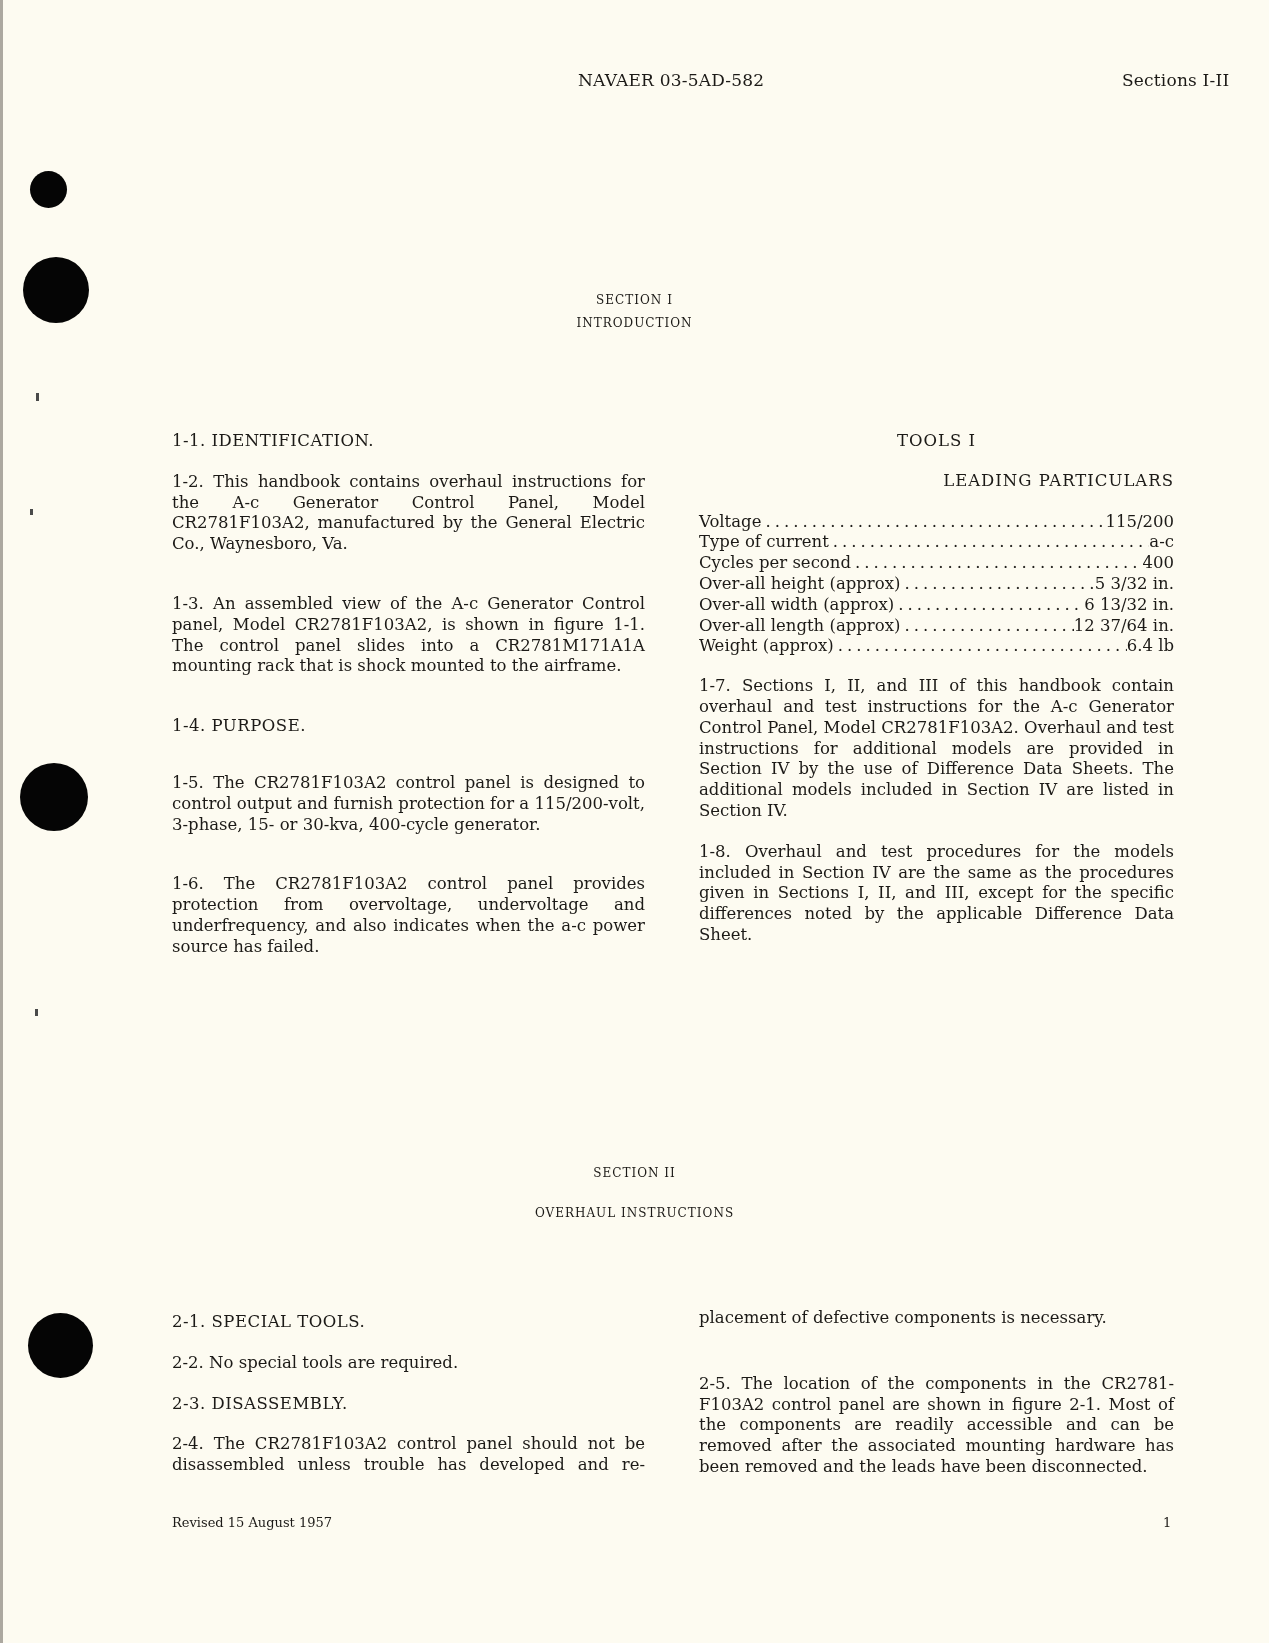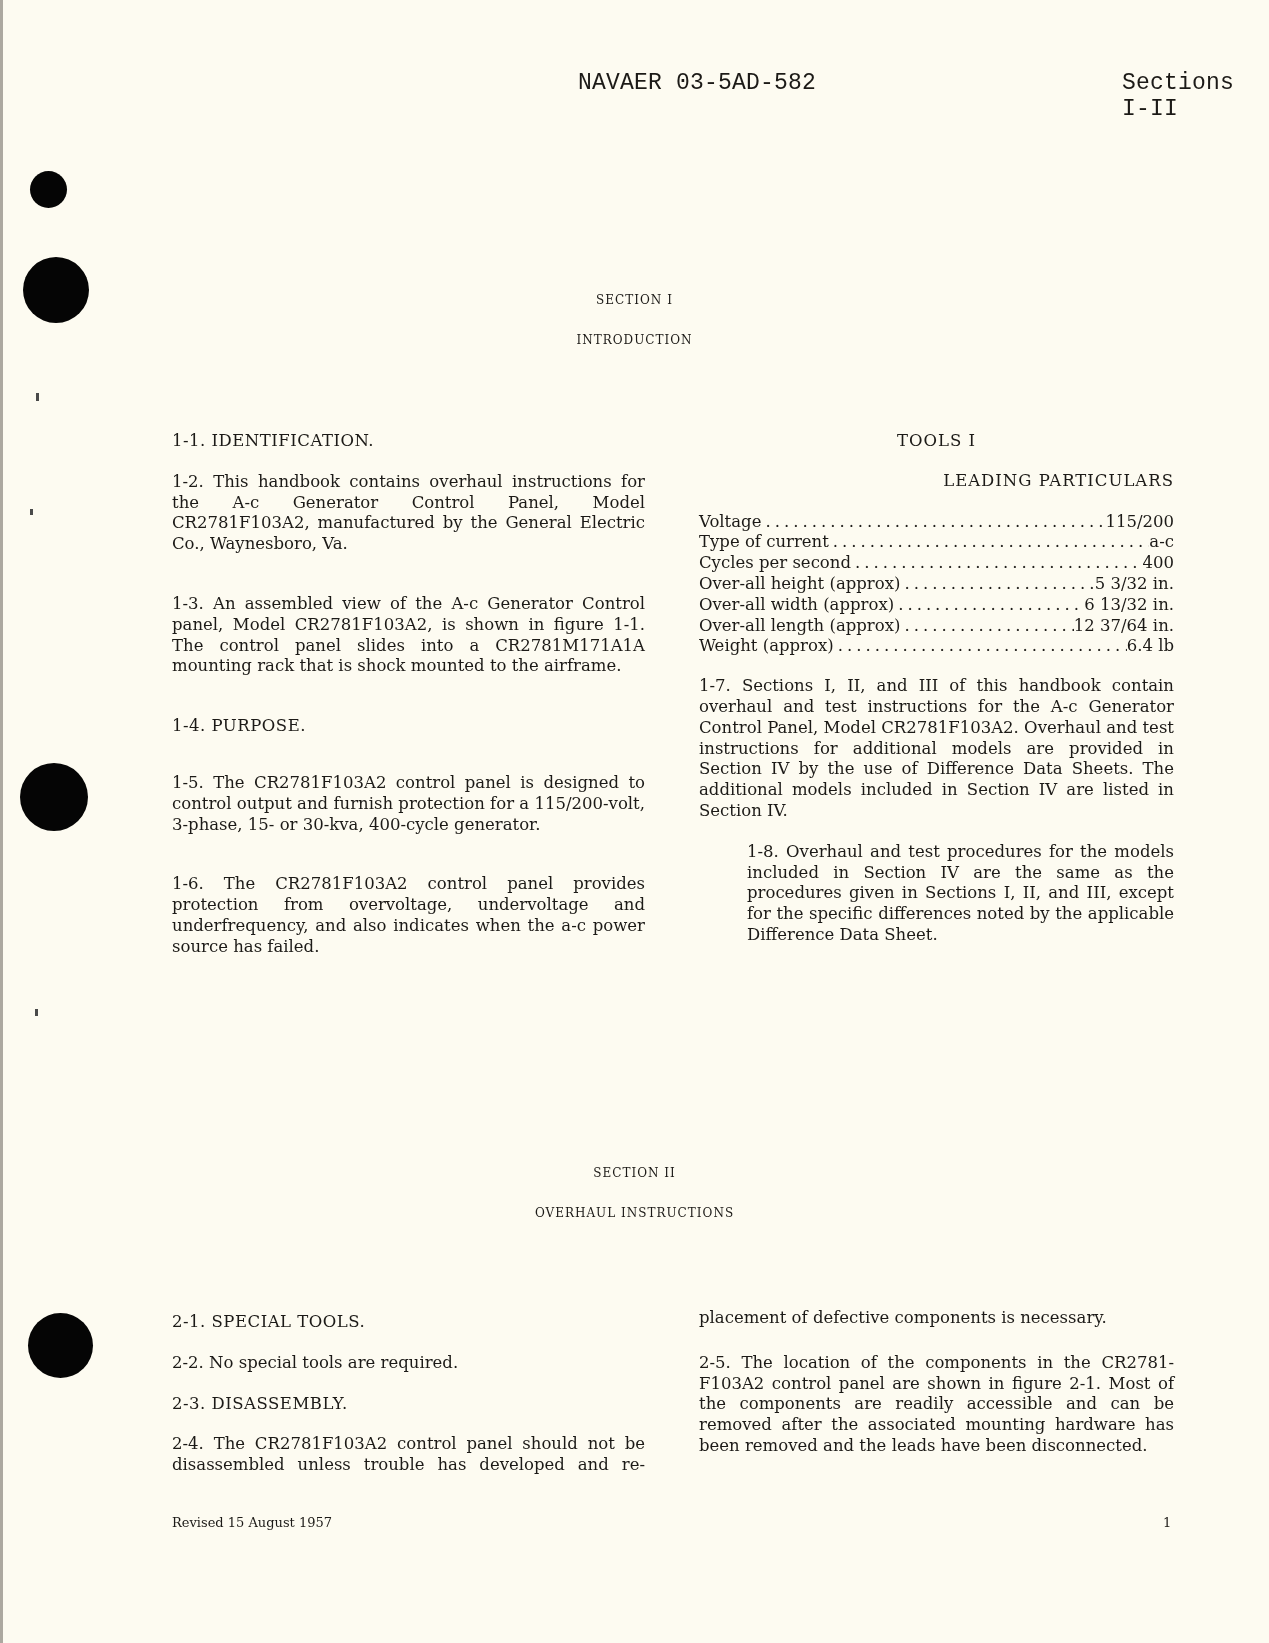--- a/index.html
+++ b/index.html
@@ -4,21 +4,21 @@
   <style>
     html, body { margin: 0; padding: 0; }
     body {
       width: 1269px; height: 1643px; position: relative; overflow: hidden;
       background: #fdfbf1;
       font-family: "DejaVu Serif", "Liberation Serif", serif;
       color: #1c1a17;
     }
     .page-edge { position: absolute; left: 0; top: 0; width: 3px; height: 1643px; background: #6a655c; opacity: .55; }
     .hole { position: absolute; border-radius: 50%; background: #050505; }
-    .hdr { position: absolute; top: 70px; font-size: 23px; letter-spacing: .2px; font-family: Liberation Mono, monospace; }
+    .hdr { position: absolute; top: 70px; font-size: 17px; letter-spacing: .2px; }
     .center { position: absolute; left: 0; width: 1269px; text-align: center; font-size: 12px; letter-spacing: 1px; }
     .col { position: absolute; font-size: 16.5px; line-height: 20.8px; }
     .col p { margin: 0; text-align: justify; text-align-last: left; }
     .heading { letter-spacing: .5px; }
     .tbl-title { text-align: center; font-size: 16.5px; letter-spacing: 1px; }
     .tbl-row { display: flex; align-items: baseline; white-space: nowrap; }
     .tbl-row .lbl { flex: 0 0 auto; }
     .tbl-row .dots { flex: 1 1 auto; overflow: hidden; letter-spacing: 4px; padding: 0 4px; }
     .tbl-row .val { flex: 0 0 auto; }
     .footer { position: absolute; top: 1515px; font-size: 13px; }
@@ -34,21 +34,21 @@
 <div class="hole" style="left:20px;top:763px;width:68px;height:68px;"></div>
 <div class="hole" style="left:28px;top:1313px;width:65px;height:65px;"></div>
 <div class="speck" style="left:36px;top:393px;width:3px;height:8px;"></div>
 <div class="speck" style="left:30px;top:509px;width:3px;height:6px;"></div>
 <div class="speck" style="left:35px;top:1009px;width:3px;height:7px;"></div>
 
 <div class="hdr" style="left:578px;">NAVAER 03-5AD-582</div>
 <div class="hdr" style="left:1122px;">Sections I-II</div>
 
 <div class="center" style="top:293px;">SECTION I</div>
-<div class="center" style="top:333px;">INTRODUCTION</div>
+<div class="center" style="top:316px;">INTRODUCTION</div>
 
 <div class="col" style="left:172px;top:431px;width:473px;">
   <p class="heading">1-1. IDENTIFICATION.</p>
   <p style="margin-top:20px;">1-2. This handbook contains overhaul instructions for the A-c Generator Control Panel, Model CR2781F103A2, manufactured by the General Electric Co., Waynesboro, Va.</p>
   <p style="margin-top:39px;">1-3. An assembled view of the A-c Generator Control panel, Model CR2781F103A2, is shown in figure 1-1. The control panel slides into a CR2781M171A1A mounting rack that is shock mounted to the airframe.</p>
   <p class="heading" style="margin-top:39px;">1-4. PURPOSE.</p>
   <p style="margin-top:36px;">1-5. The CR2781F103A2 control panel is designed to control output and furnish protection for a 115/200-volt, 3-phase, 15- or 30-kva, 400-cycle generator.</p>
   <p style="margin-top:39px;">1-6. The CR2781F103A2 control panel provides protection from overvoltage, undervoltage and underfrequency, and also indicates when the a-c power source has failed.</p>
 </div>
 
@@ -86,32 +86,32 @@
       <span class="dots">..............................................................</span>
       <span class="val">12 37/64 in.</span>
     </div>
     <div class="tbl-row">
       <span class="lbl">Weight (approx)</span>
       <span class="dots">..............................................................</span>
       <span class="val">6.4 lb</span>
     </div>
   </div>
   <p style="margin-top:19px;">1-7. Sections I, II, and III of this handbook contain overhaul and test instructions for the A-c Generator Control Panel, Model CR2781F103A2. Overhaul and test instructions for additional models are provided in Section IV by the use of Difference Data Sheets. The additional models included in Section IV are listed in Section IV.</p>
-  <p style="margin-top:20px;margin-left:48px;">1-8. Overhaul and test procedures for the models included in Section IV are the same as the procedures given in Sections I, II, and III, except for the specific differences noted by the applicable Difference Data Sheet.</p>
+  <p style="margin-top:20px;">1-8. Overhaul and test procedures for the models included in Section IV are the same as the procedures given in Sections I, II, and III, except for the specific differences noted by the applicable Difference Data Sheet.</p>
 </div>
 
 <div class="center" style="top:1166px;">SECTION II</div>
 <div class="center" style="top:1206px;">OVERHAUL INSTRUCTIONS</div>
 
 <div class="col" style="left:172px;top:1312px;width:473px;">
   <p class="heading">2-1. SPECIAL TOOLS.</p>
   <p style="margin-top:20px;">2-2. No special tools are required.</p>
   <p class="heading" style="margin-top:20px;">2-3. DISASSEMBLY.</p>
   <p style="margin-top:20px;text-align-last:justify;">2-4. The CR2781F103A2 control panel should not be disassembled unless trouble has developed and re-</p>
 </div>
 
 <div class="col" style="left:699px;top:1308px;width:475px;">
   <p>placement of defective components is necessary.</p>
-  <p style="margin-top:24px;">2-5. The location of the components in the CR2781-F103A2 control panel are shown in figure 2-1. Most of the components are readily accessible and can be removed after the associated mounting hardware has been removed and the leads have been disconnected.</p>
+  <p style="margin-top:45px;">2-5. The location of the components in the CR2781-F103A2 control panel are shown in figure 2-1. Most of the components are readily accessible and can be removed after the associated mounting hardware has been removed and the leads have been disconnected.</p>
 </div>
 
 <div class="footer" style="left:172px;">Revised 15 August 1957</div>
 <div class="footer" style="left:1163px;">1</div>
 
 </body></html>

